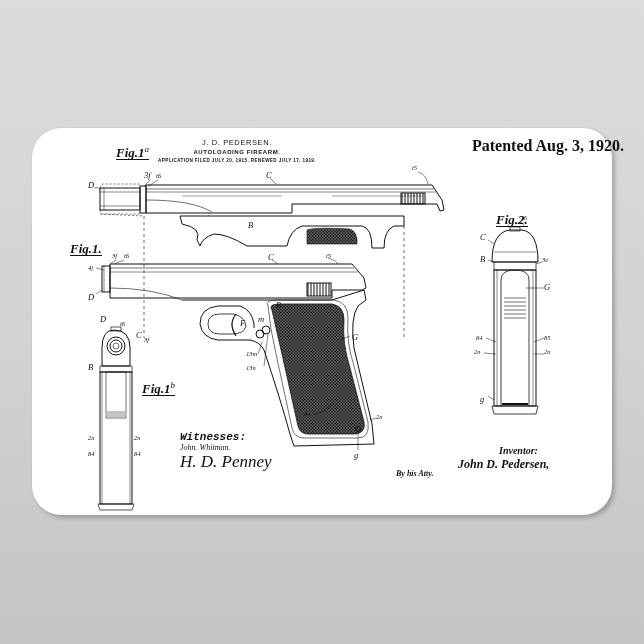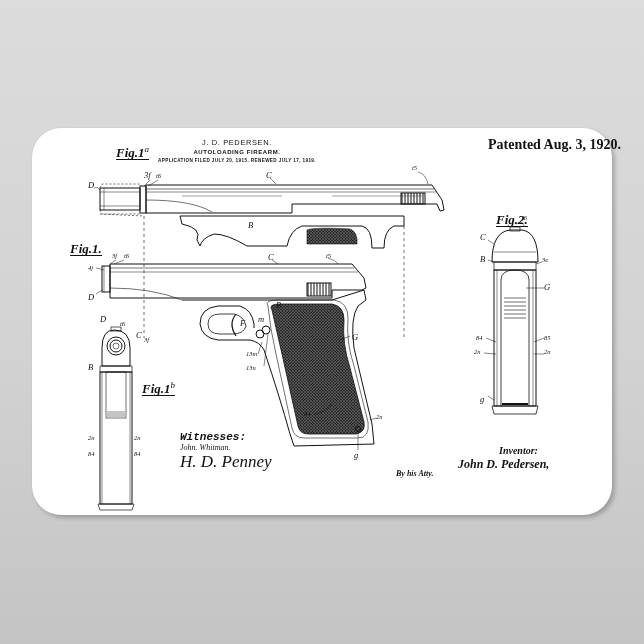--- a/index.html
+++ b/index.html
@@ -13,21 +13,21 @@
     position:absolute; left:32px; top:128px; width:580px; height:387px;
     background:#ffffff;
     box-shadow: 3px 3px 4px rgba(0,0,0,0.22), 0 0 1px rgba(0,0,0,0.15);
     border-radius: 29px;
   }
   .drawing { position:absolute; left:0; top:0; width:580px; height:387px; }
   .t-abs { position:absolute; color:#111; white-space:nowrap; }
   .hdr-name { left:0; width:410px; top:10px; text-align:center; font-family:"Liberation Sans", sans-serif; font-size:7.5px; letter-spacing:0.6px; }
   .hdr-title { left:0; width:410px; top:21px; text-align:center; font-family:"Liberation Sans", sans-serif; font-size:6px; font-weight:bold; letter-spacing:0.6px; }
   .hdr-app { left:0; width:410px; top:30px; text-align:center; font-family:"Liberation Sans", sans-serif; font-size:4.6px; font-weight:bold; letter-spacing:0.4px; }
-  .patented { left:456px; top:9px; font-size:14px; font-weight:bold; }
+  .patented { left:440px; top:9px; font-size:16px; font-weight:bold; }
   .witness-title { left:148px; top:303px; font-size:11px; font-style:italic; font-weight:bold; font-family:Liberation Mono, monospace; }
   .inventor-title { left:467px; top:317px; font-size:10px; font-style:italic; font-weight:bold; }
   .inventor-name { left:426px; top:329px; font-size:12px; font-style:italic; font-weight:bold; }
   .atty { left:364px; top:341px; font-size:8px; font-style:italic; font-weight:bold; }
   .sig { font-family:"Liberation Serif", serif; font-style:italic; }
   .sig1 { left:148px; top:315px; font-size:8px; }
   .sig2 { left:148px; top:324px; font-size:17px; }
   .sig3 { left:420px; top:338px; font-size:16px; }
   .fig { font-family:"Liberation Serif", serif; font-style:italic; font-weight:bold; font-size:13px; border-bottom:1.5px solid #111; line-height:11px; padding-bottom:1px; }
   .fig sup { font-size:9px; font-weight:normal; }

